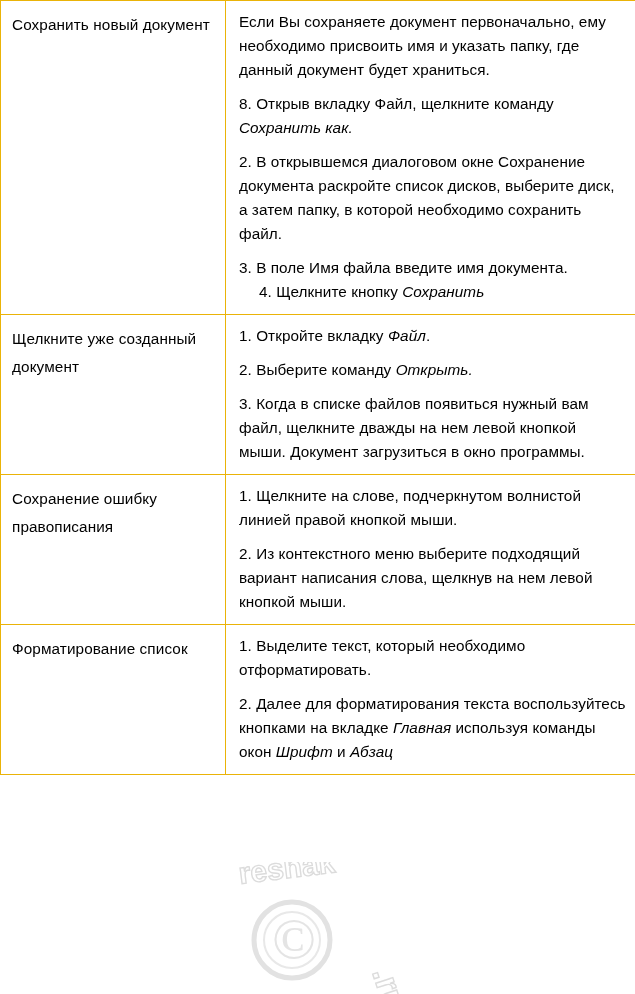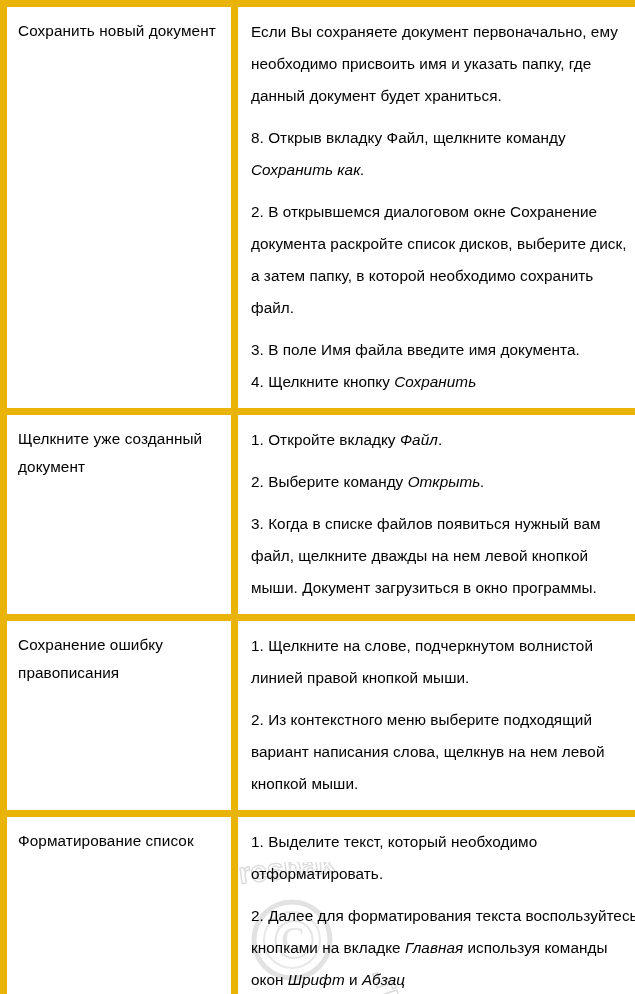--- a/index.html
+++ b/index.html
@@ -17,21 +17,21 @@
   }
 
   #doc-table {
     width: 635px;
     border-collapse: collapse;
     table-layout: fixed;
     position: relative;
     z-index: 2;
   }
   #doc-table td {
-    border: 7px solid #eab308;
+    border: 1px solid #eab308;
     vertical-align: top;
     padding: 0;
     background: transparent;
   }
   .col-term {
     width: 224px;
   }
   .col-desc {
     width: 411px;
   }
@@ -46,29 +46,30 @@
   .term {
     font-size: 15.3px;
     line-height: 28px;
     letter-spacing: 0.1px;
     font-weight: 400;
   }
 
   p.para {
     margin: 0 0 0 0;
     font-size: 15.3px;
-    line-height: 32px;
+    line-height: 24px;
     letter-spacing: 0.05px;
     font-weight: 400;
   }
   p.para + p.para {
     margin-top: 10px;
   }
   p.para.tight + p.para.tight {
     margin-top: 0px;
+    margin-left: 20px;
   }
 
   .bi {
     font-weight: normal;
     font-style: italic;
   }
 
   
   #watermark {
     position: absolute;

